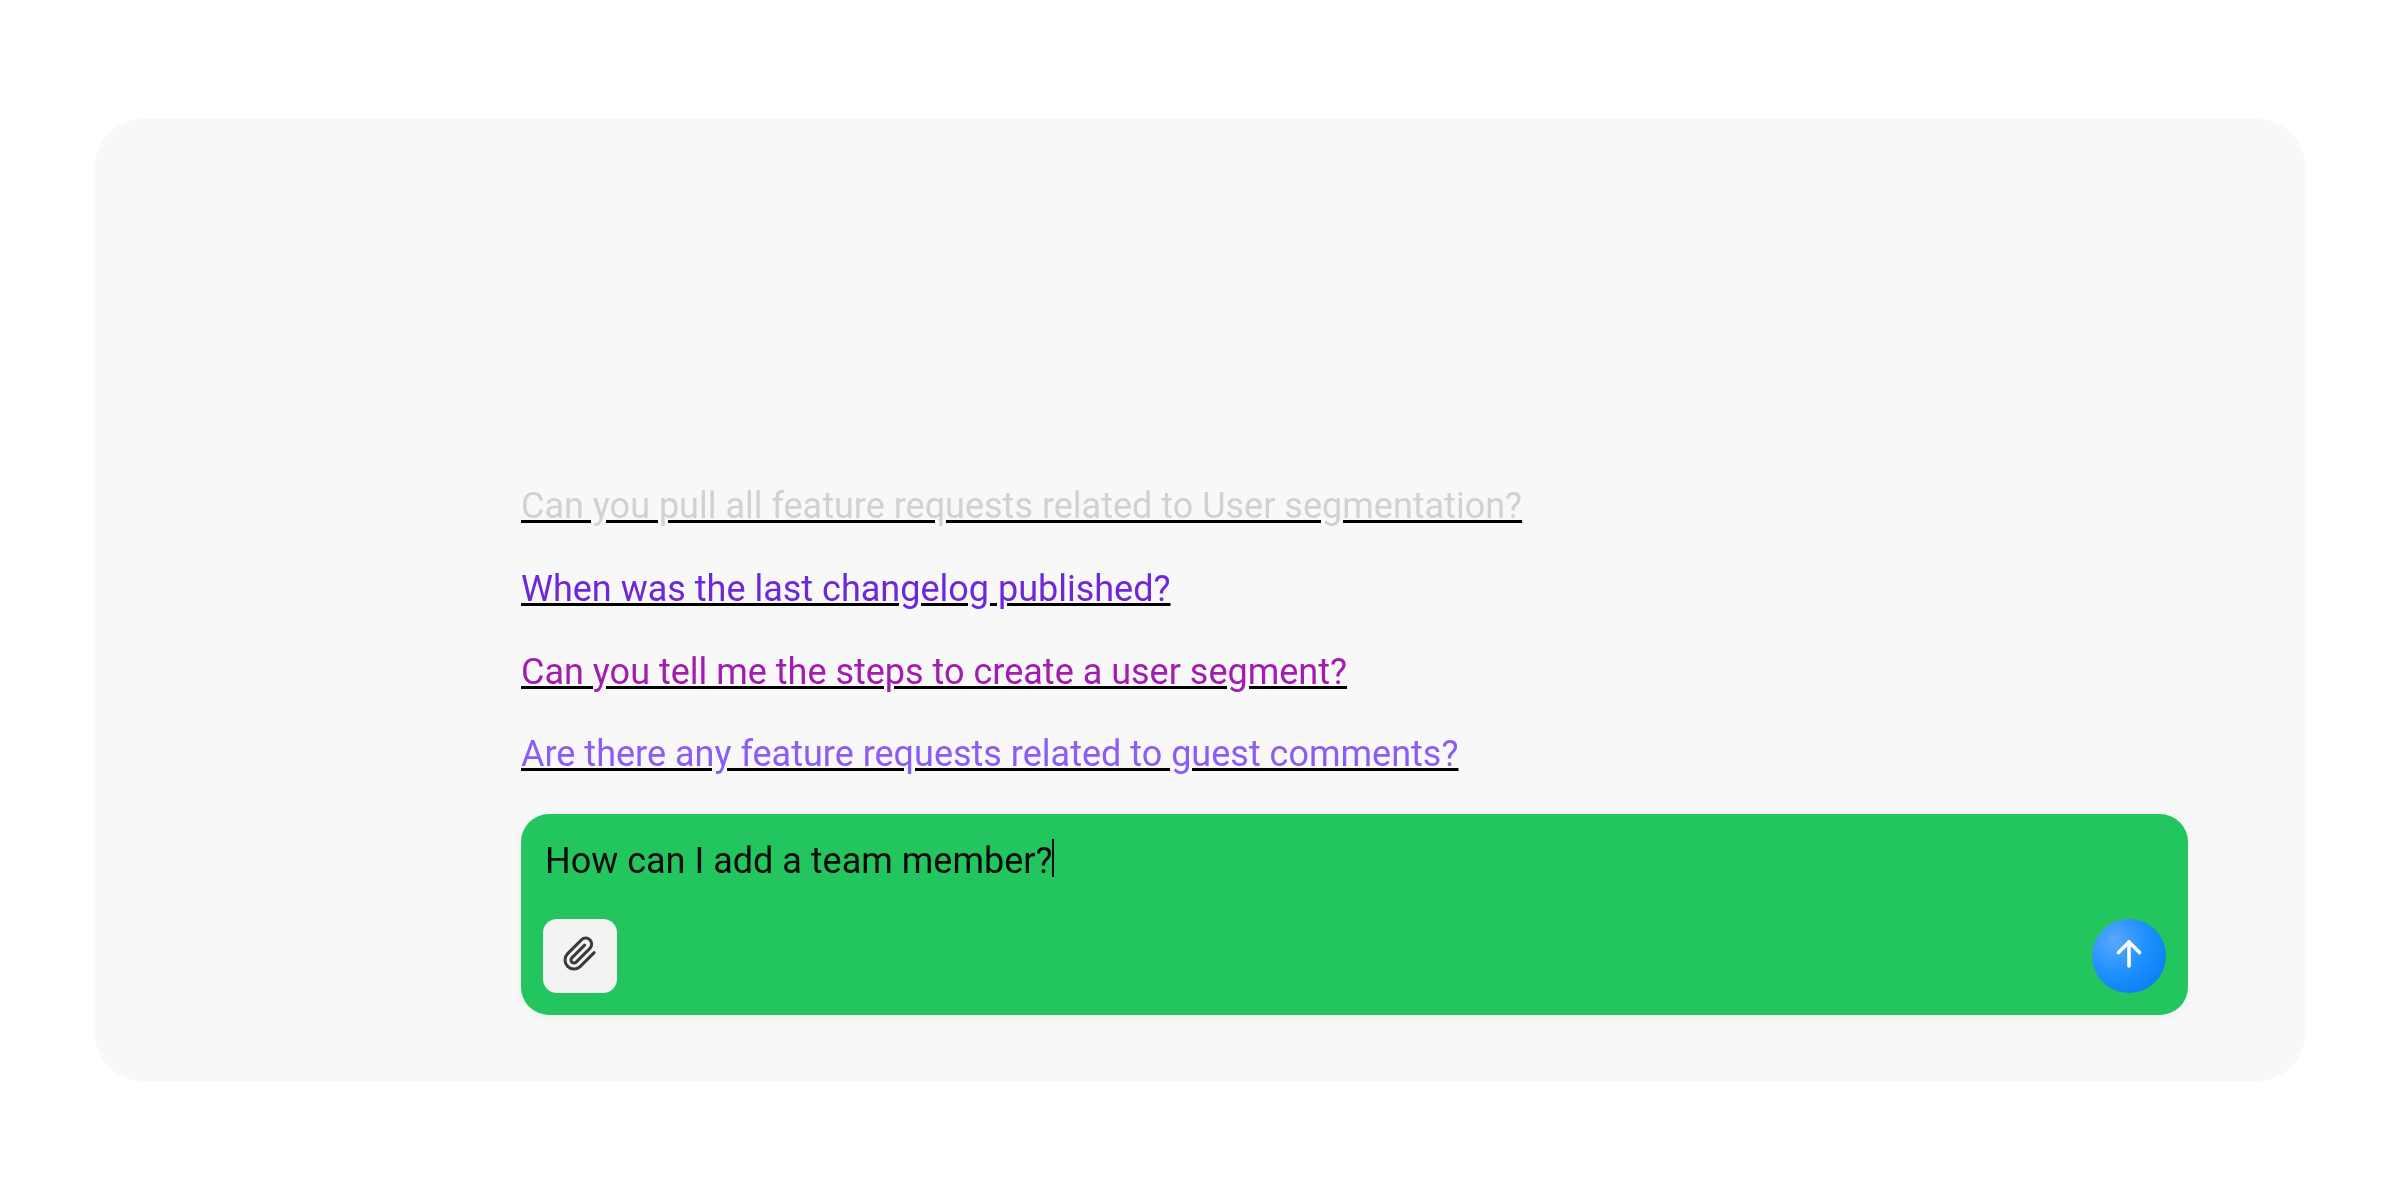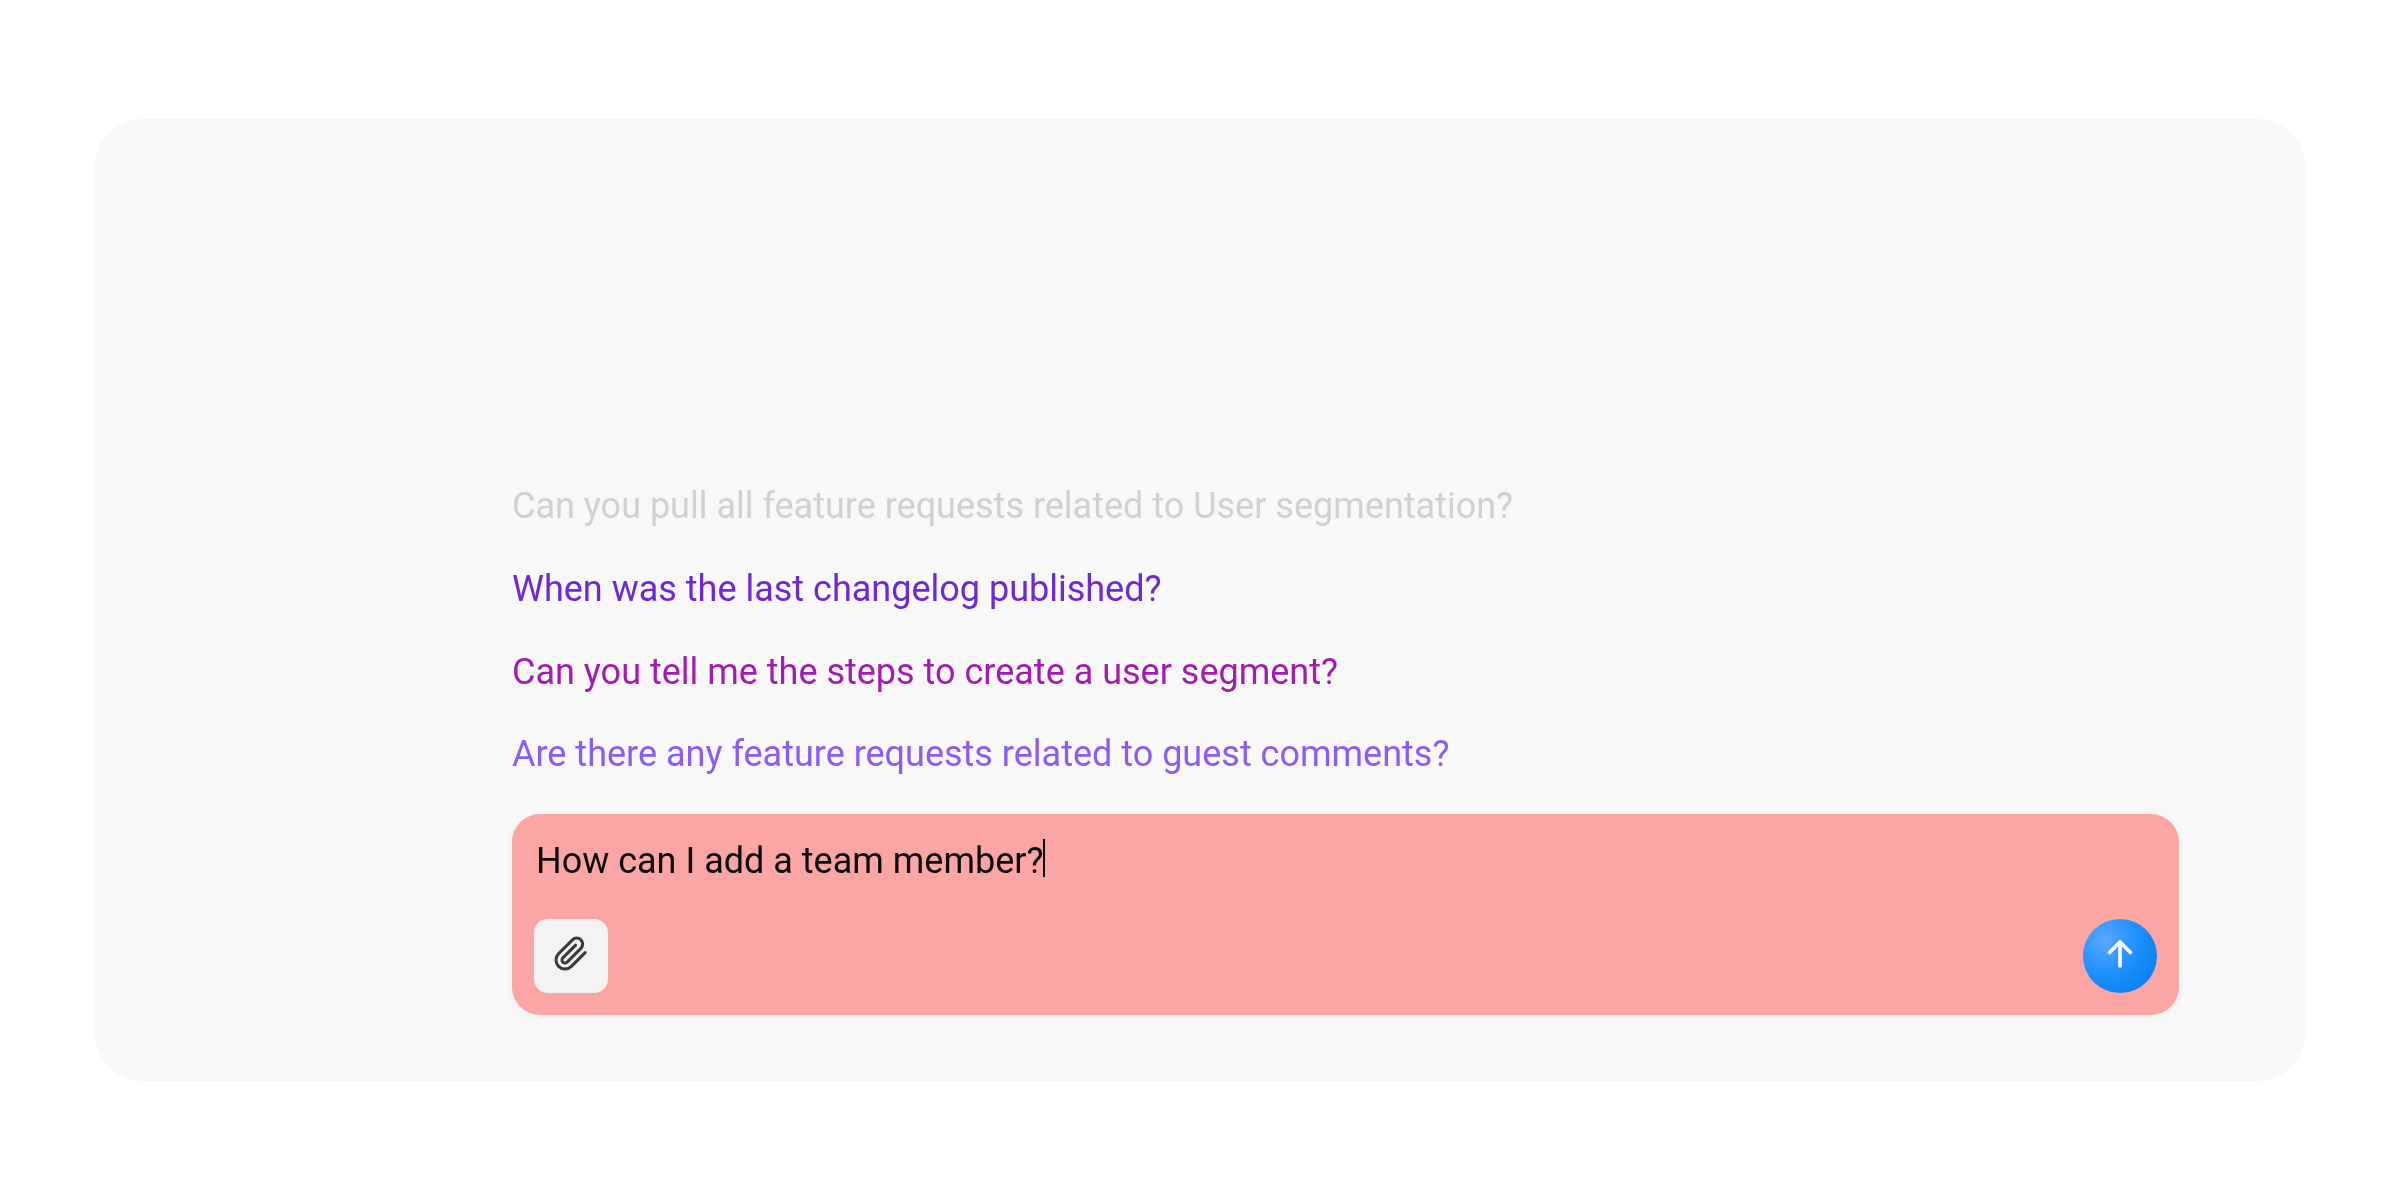--- a/index.html
+++ b/index.html
@@ -18,44 +18,45 @@
     }
     .panel {
       width: 2210px;
       height: 962px;
       background: #f8f8f8;
       border-radius: 48px;
       position: relative;
     }
     .content {
       position: absolute;
-      left: 417px;
+      left: 426px;
       top: 364px;
       width: 1667px;
+      text-decoration: underline;
     }
     .suggestion {
       font-size: 36px;
       line-height: 1.3;
       margin-bottom: 36px;
       cursor: pointer;
     }
     .suggestion.faded-1 {
       color: #d1d1d1;
     }
     .suggestion.faded-2 {
       color: #6d28d9;
     }
     .suggestion.faded-3 {
       color: #a21caf;
     }
     .suggestion.faded-4 {
       color: #8b5cf6;
     }
     .input-card {
-      background: #fca5a5;
+      background: #22c55e;
       border-radius: 28px;
       box-shadow: 0 2px 10px rgba(0,0,0,0.04);
       padding: 24px 22px 22px 22px;
       margin-top: 2px;
       position: relative;
     }
     .input-text {
       font-size: 36px;
       color: #0a0a0a;
       line-height: 1.3;

